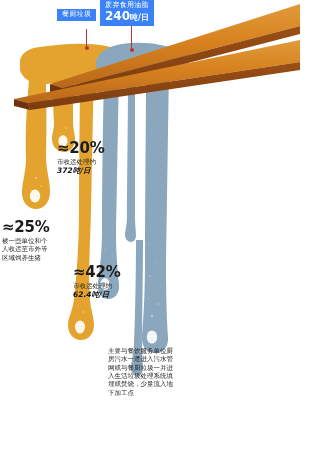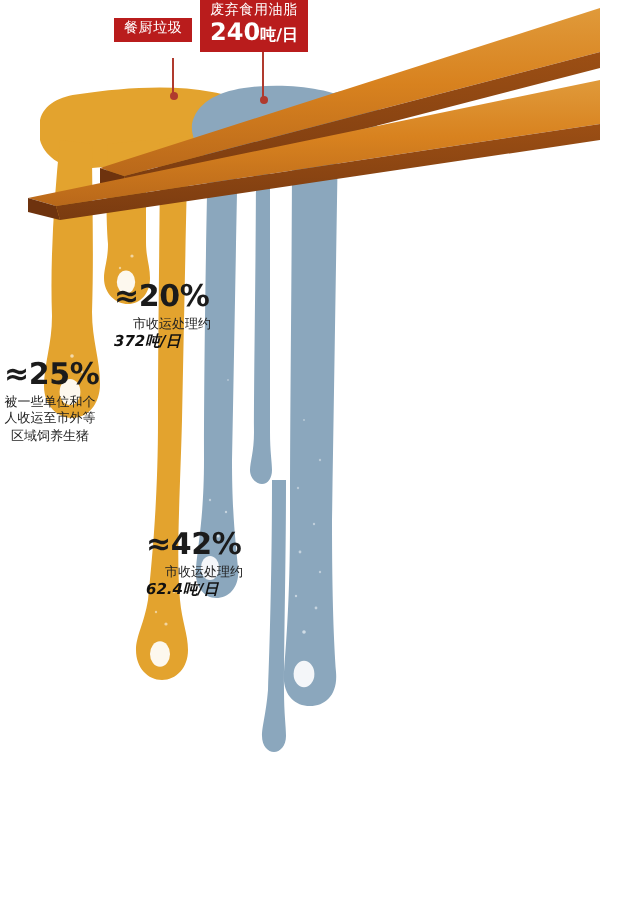--- a/index.html
+++ b/index.html
@@ -24,21 +24,21 @@
   .art-layer {
     position: absolute;
     left: 0;
     top: 0;
     width: 300px;
     height: 450px;
   }
   
   .callout {
     position: absolute;
-    background: #b91c1c;
+    background: #3b82f6;
     color: #ffffff;
     padding: 2px 5px 3px 5px;
     text-align: center;
     line-height: 1.05;
     z-index: 40;
   }
   .callout .c-title {
     display: block;
     font-size: 7px;
     letter-spacing: 0.3px;
@@ -91,31 +91,30 @@
     line-height: 1.0;
     white-space: nowrap;
   }
   .annot .desc {
     display: block;
     font-size: 6.5px;
     line-height: 1.28;
     margin-top: 2px;
     font-weight: normal;
     color: #222222;
-    text-align: center;
   }
   .annot .amount {
     display: block;
     font-size: 7.5px;
     font-weight: bold;
     line-height: 1.25;
     color: #111111;
     font-style: italic;
   }
-  .annot.w44 { width: 46px; }
+  .annot.w44 { width: 46px; margin-top: 40px; }
   .annot.w58 { width: 58px; }
   .annot.w68 { width: 68px; }
 
   #annot-25 { left: 2px;   top: 180px; }
   #annot-20 { left: 57px;  top: 141px; }
   #annot-42 { left: 73px;  top: 265px; }
   #annot-55 { left: 28px;  top: 333px; }
   #annot-58 { left: 108px; top: 345px; }
 </style>
 </head>
@@ -251,15 +250,16 @@
   </div>
 
   <div class="annot w58" id="annot-42">
     <span class="pct">≈42%</span>
     <span class="desc">市收运处理约</span>
     <span class="amount">62.4吨/日</span>
   </div>
 
 
   <div class="annot w68" id="annot-58">
+    <span class="desc">主要与餐饮服务单位厨房污水一道进入污水管网或与餐厨垃圾一并进入生活垃圾处理系统填埋或焚烧，少量流入地下加工点</span>
   </div>
 
 </div>
 
 </body></html>

